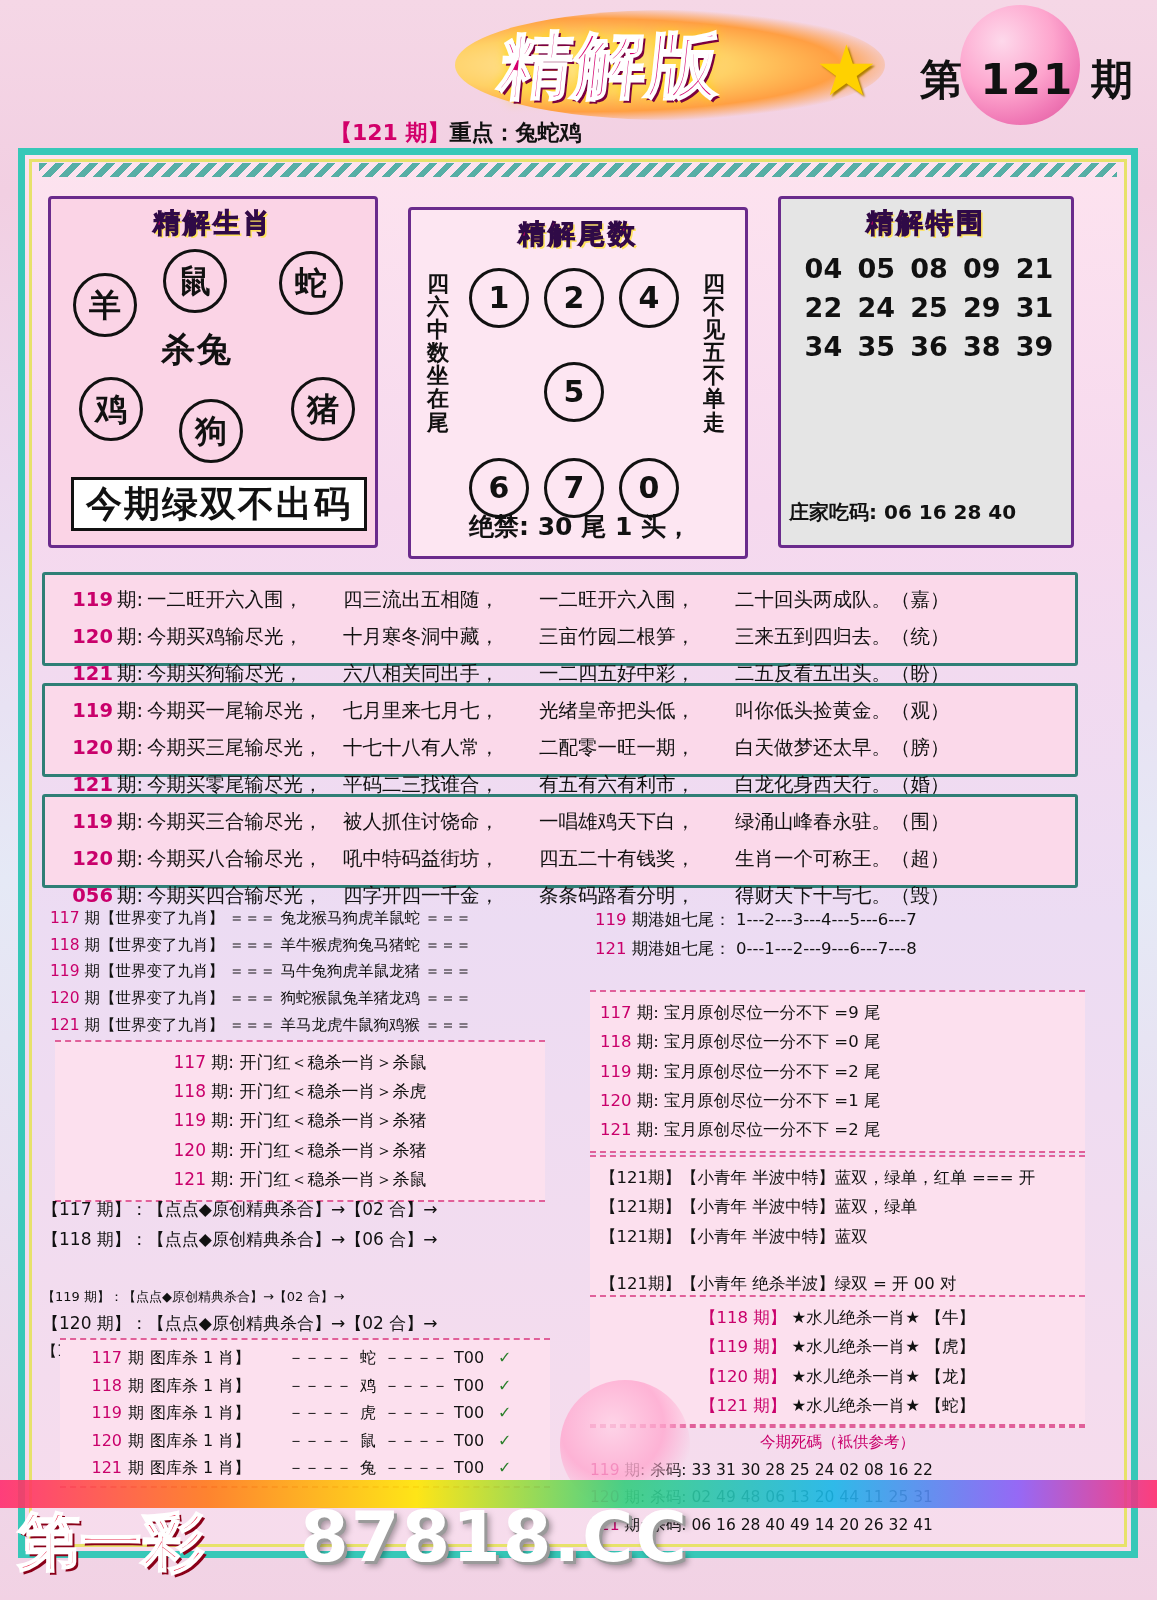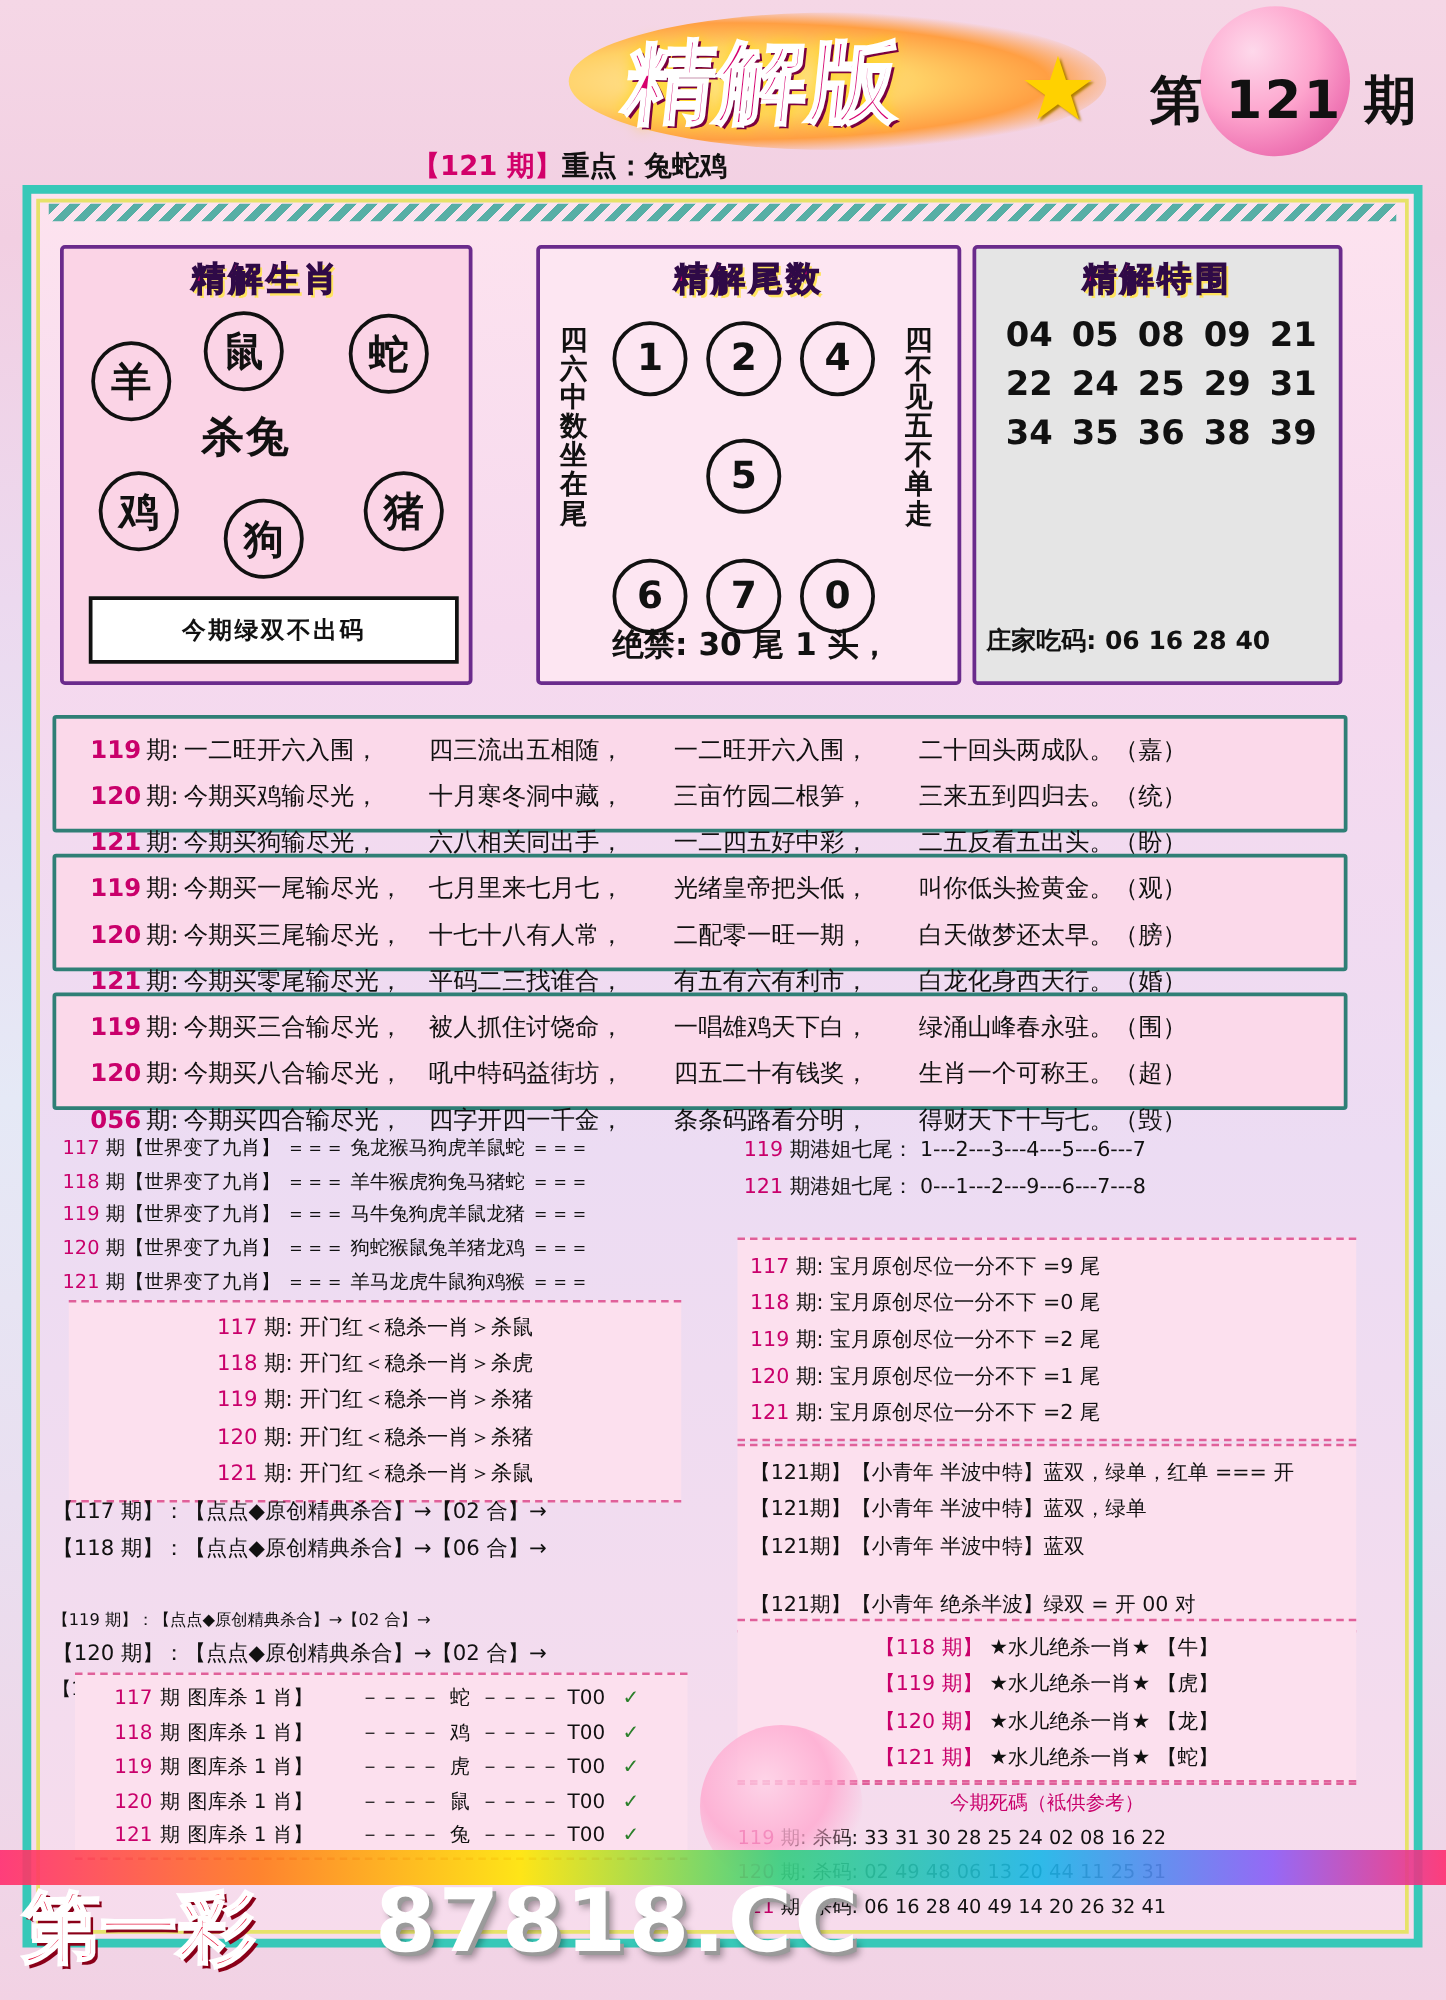--- a/index.html
+++ b/index.html
@@ -74,25 +74,25 @@
 
   
   #zodiac{left:48px;top:196px;width:330px;height:352px;background:#fbd4e6;}
   .zo{position:absolute;font-size:32px;font-weight:bold;color:#111;
       width:58px;height:58px;line-height:58px;text-align:center;
       border:3px solid #111;border-radius:50%;background:#fbd4e6;}
   .kill{position:absolute;font-size:34px;font-weight:bold;color:#111;letter-spacing:2px;}
   .greenbox{
     position:absolute;left:20px;top:278px;width:290px;height:48px;
     border:3px solid #111;background:#fff;
-    font-size:19px;font-weight:bold;color:#111;text-align:center;line-height:48px;letter-spacing:2px;
-  }
-
-  
-  #tails{left:408px;top:196px;width:340px;height:352px;background:#fde6f2;margin-left:21px;}
+    font-size:36px;font-weight:bold;color:#111;text-align:center;line-height:48px;letter-spacing:2px;
+  }
+
+  
+  #tails{left:408px;top:207px;width:340px;height:352px;background:#fde6f2;}
   .tcol{position:absolute;font-size:22px;font-weight:bold;color:#111;line-height:1.05;width:26px;text-align:center;}
   .ball{
     position:absolute;width:54px;height:54px;border:3px solid #111;border-radius:50%;
     background:#fde6f2;font-size:30px;font-weight:bold;text-align:center;line-height:54px;color:#111;
   }
   .ban{
     position:absolute;left:14px;top:300px;width:310px;text-align:center;
     font-size:25px;font-weight:bold;color:#111;
   }
 

